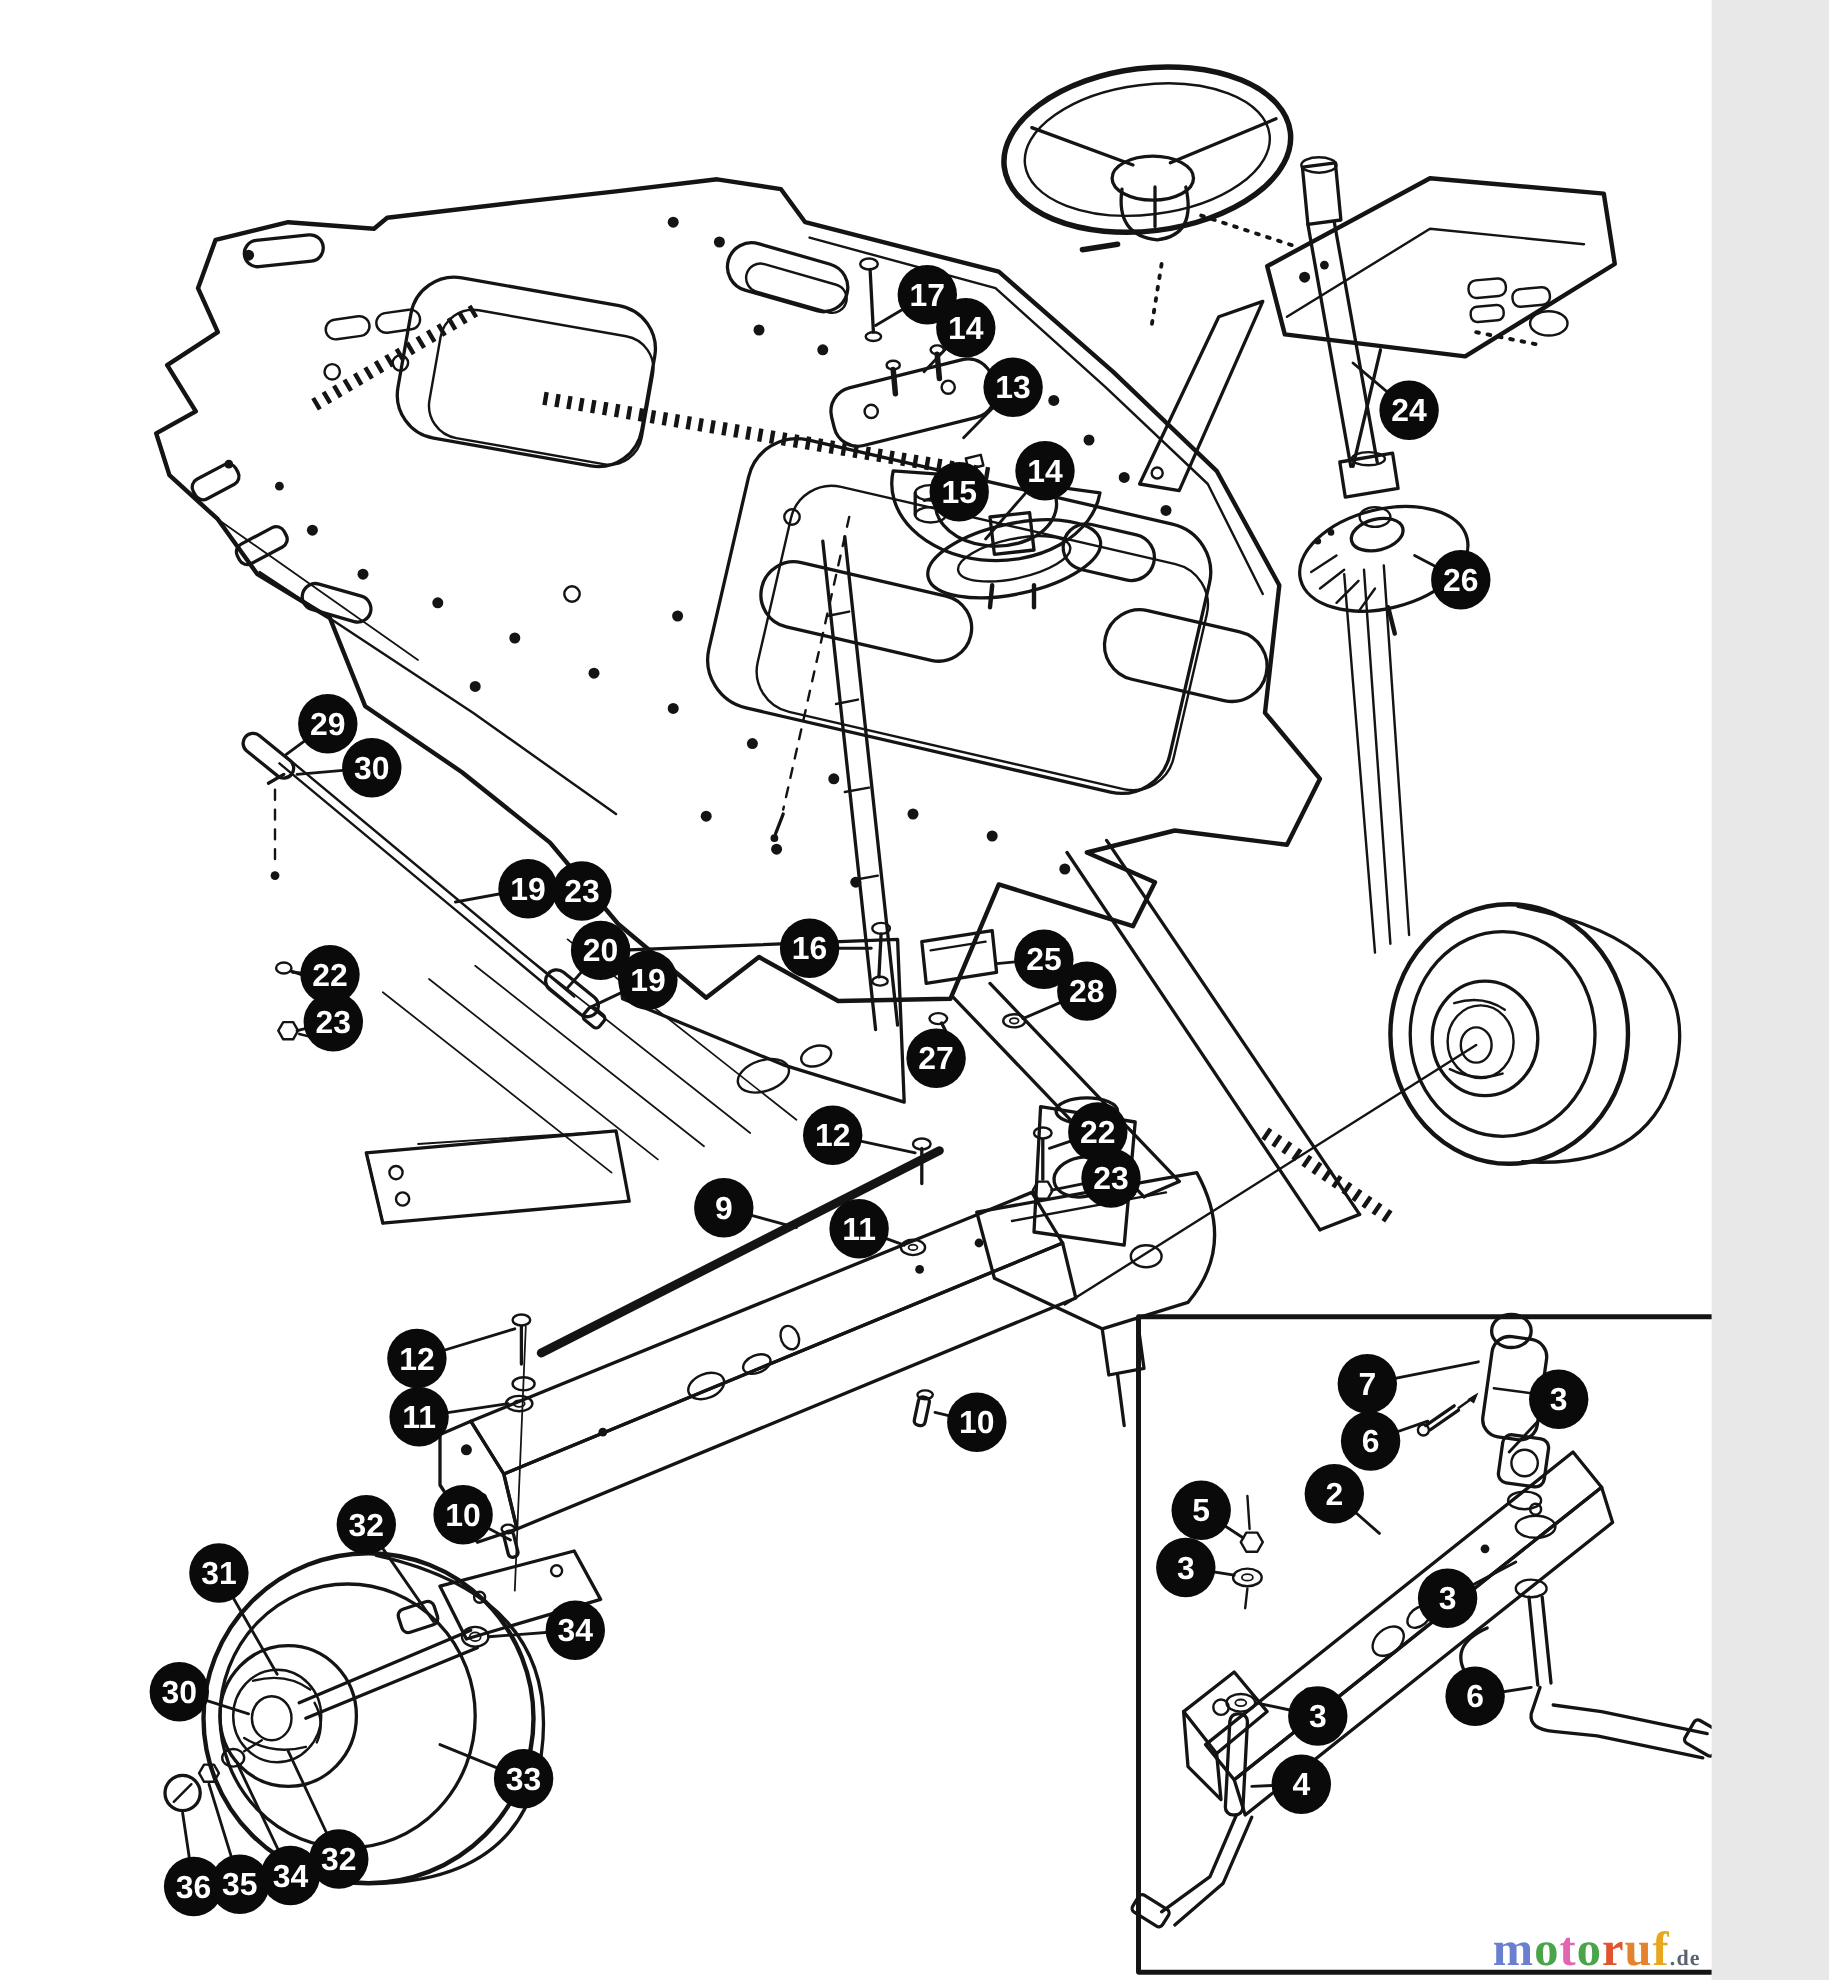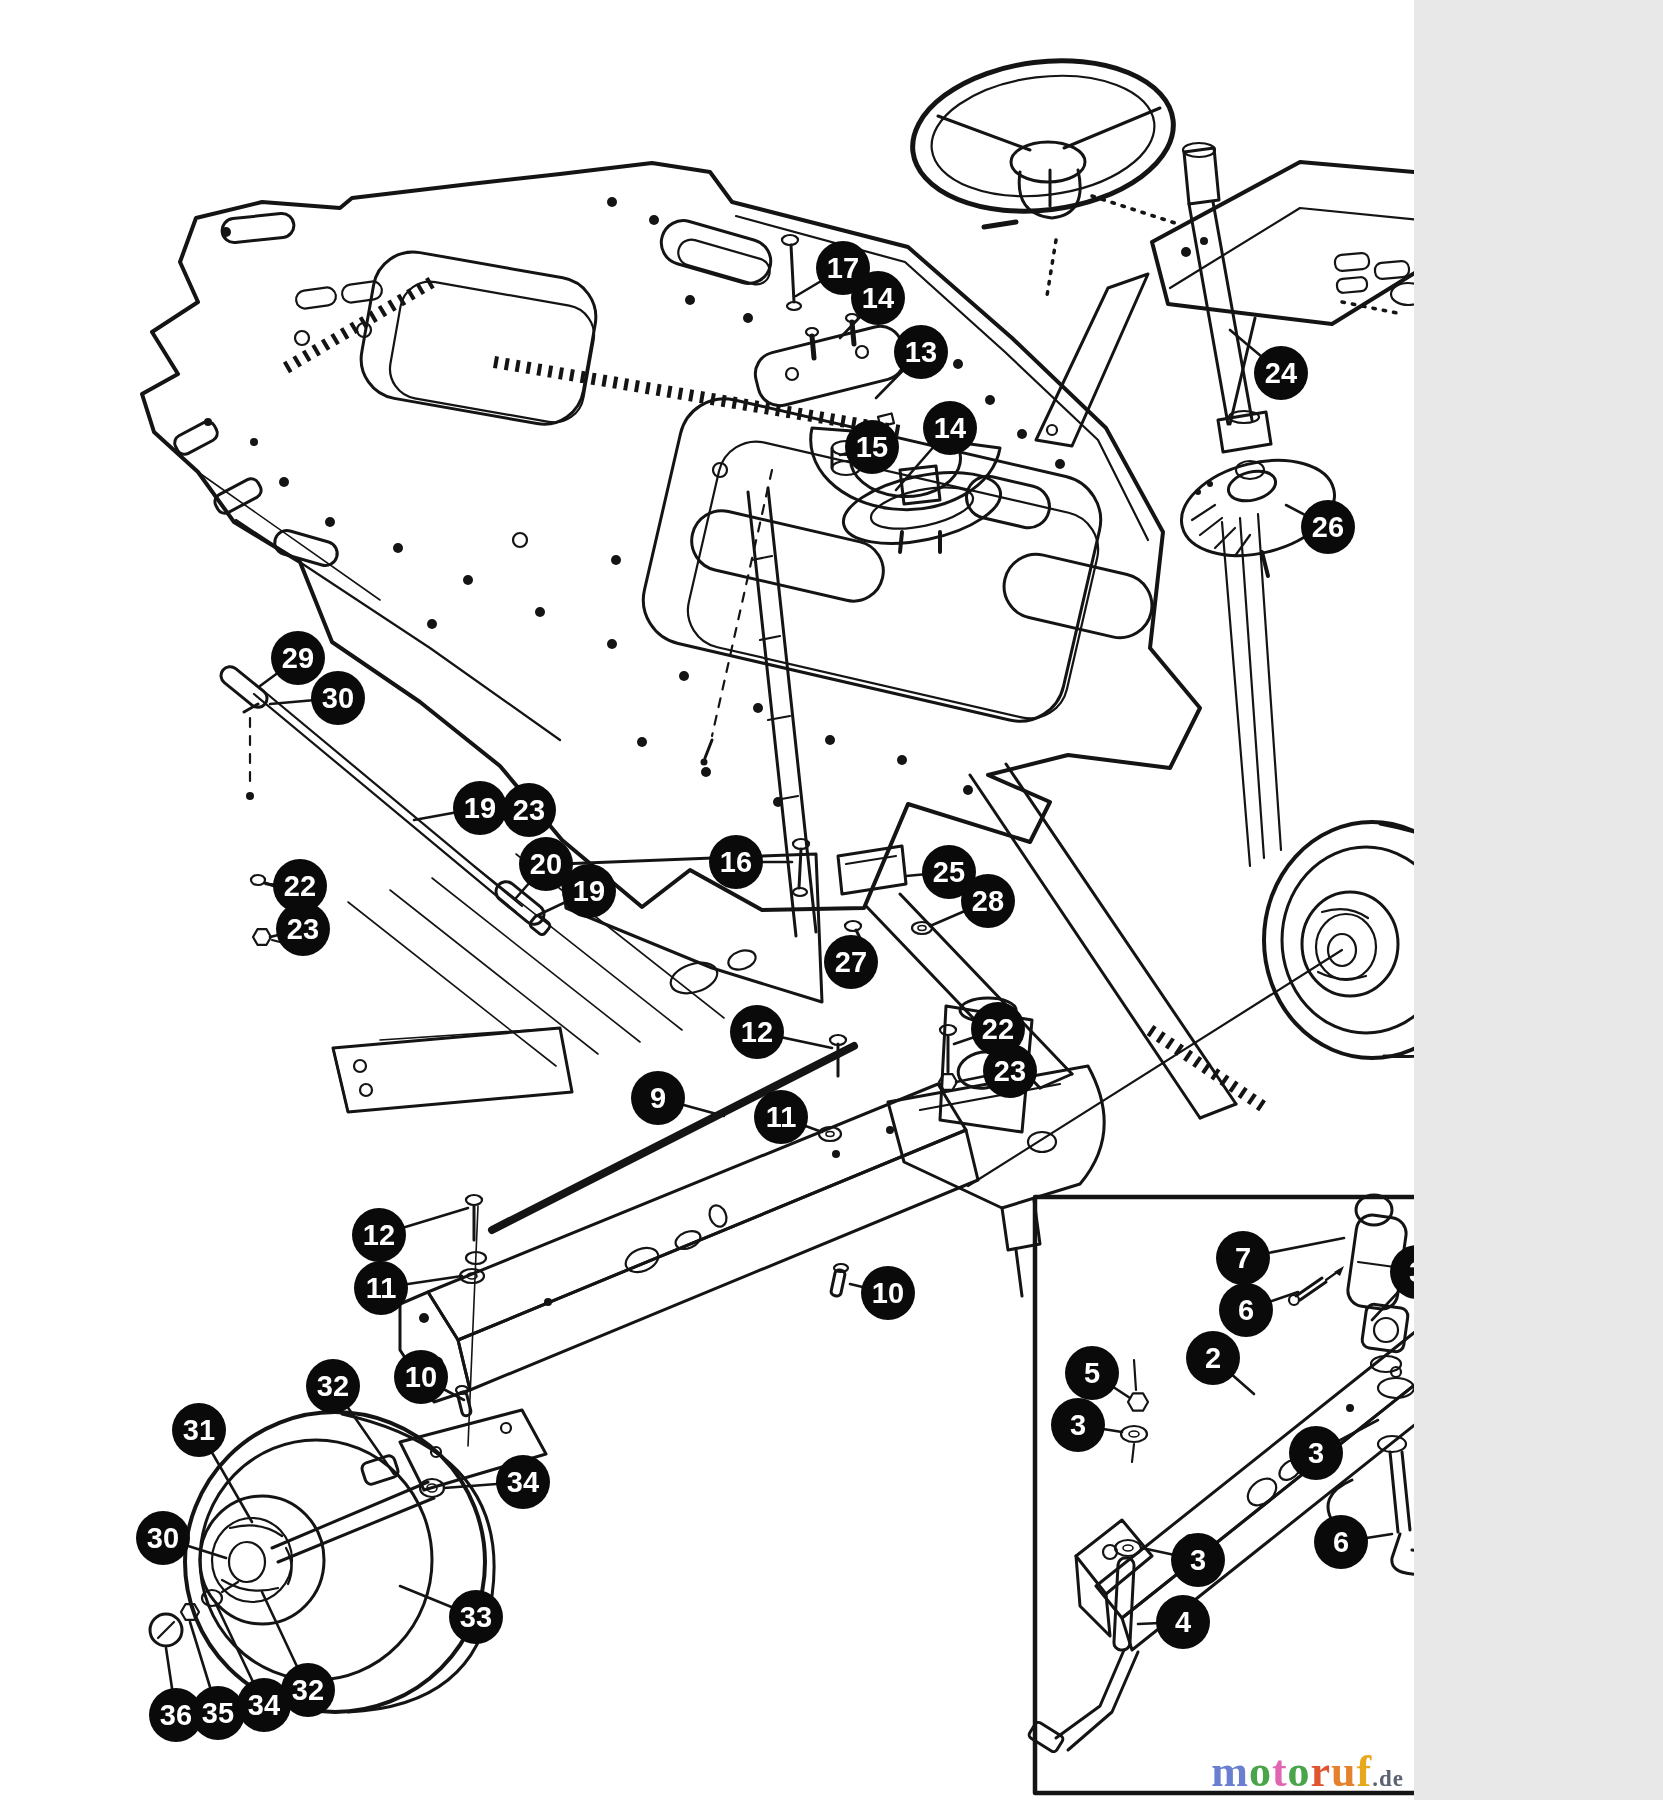--- a/index.html
+++ b/index.html
@@ -1,31 +1,31 @@
 <!DOCTYPE html>
 <html><head>
 <meta charset="utf-8">
 <style>
   html,body{margin:0;padding:0;background:#e8e8e8;}
-  #stage{position:relative;width:1414px;height:1800px;background:#ffffff;overflow:hidden;
+  #stage{position:relative;width:1556px;height:1800px;background:#ffffff;overflow:hidden;
          font-family:"Liberation Sans", sans-serif;}
   svg{position:absolute;left:0;top:0;}
   svg *{stroke:#141414;fill:none;stroke-width:3;stroke-linecap:round;stroke-linejoin:round;}
   .w1{stroke-width:1.6}.w2{stroke-width:2.2}.w3{stroke-width:3}.w4{stroke-width:4}.w5{stroke-width:5}
   .fill{fill:#141414;stroke:none}
   .dash{stroke-dasharray:9 9}
   .dot{stroke-dasharray:2.5 8;stroke-width:3.5}
   .hatch{stroke-width:12;stroke-dasharray:4 7;stroke-linecap:butt}
   .callout circle{fill:#0a0a0a;stroke:none}
   .callout text{fill:#ffffff;stroke:none;font-family:"Liberation Sans",sans-serif;
                 font-weight:bold;font-size:29px;text-anchor:middle;}
   .leader{stroke-width:2.6}
   #watermark{position:absolute;right:10px;bottom:6px;font-family:"Liberation Serif",serif;
              font-weight:bold;font-size:44px;letter-spacing:1px;line-height:1;}
-  #watermark .suffix{font-size:23px;font-weight:bold;}
+  #watermark .suffix{font-size:20px;font-weight:bold;}
 </style>
 </head>
 <body>
 
 <div id="stage">
   <svg id="art" width="1663" height="1800" viewBox="0 0 1663 1800">
 
     <g>
       <ellipse cx="1043" cy="136" rx="131" ry="74" class="w5" transform="rotate(-7 1043 136)"></ellipse>
       <ellipse cx="1043" cy="136" rx="112" ry="59" class="w2" transform="rotate(-7 1043 136)"></ellipse>

